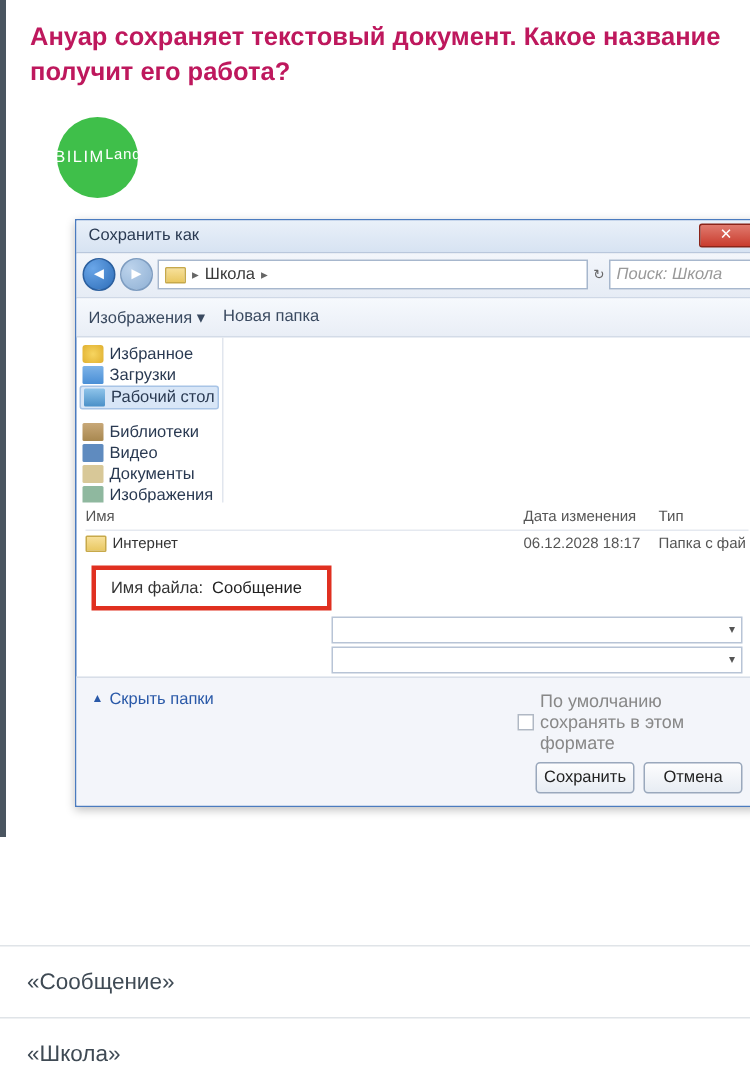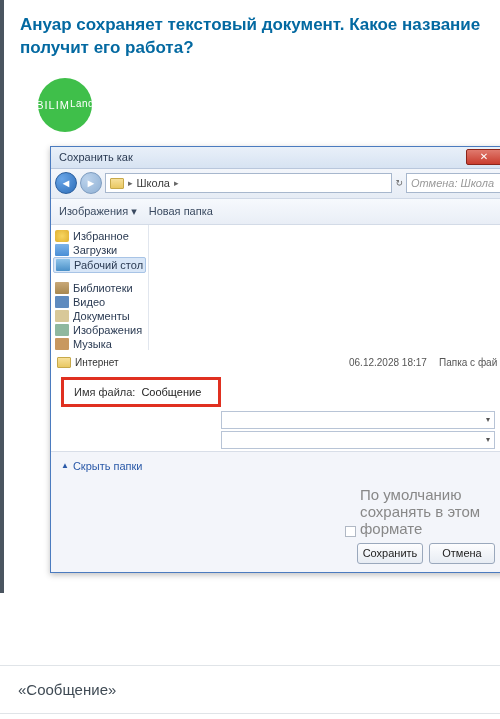--- a/index.html
+++ b/index.html
@@ -10,21 +10,21 @@
     color: #333;
   }
   .question-block {
     border-left: 4px solid #4a5560;
     background: #fff;
     padding: 14px 16px 20px 16px;
   }
   .question-text {
     font-size: 17px;
     font-weight: 700;
-    color: #0369a1;
+    color: #be185d;
     line-height: 1.35;
     margin-bottom: 18px;
   }
   .logo {
     width: 54px; height: 54px;
     border-radius: 50%;
     background: #3fbf4a;
     color: #fff;
     font-size: 11px;
     display: flex;
@@ -206,24 +206,23 @@
   }
   .hide-folders .chv { font-size:8px; color:#2a59a8;}
   .footer-right {
     margin-left: auto;
     display: flex;
     flex-direction: column;
     align-items: flex-end;
     gap: 6px;
   }
   .default-check {
-    display:flex; align-items:flex-end; gap:4px;
-    color:#888; font-size:15px;
+    display:flex; align-items:center; gap:4px;
+    color:#888; font-size:12px;
     max-width: 150px;
-    margin-top: 26px;
   }
   .default-check .box {
     width:11px; height:11px; border:1px solid #b0b8c4; background:#fff; flex-shrink:0; margin-top:1px;
   }
   .btn-row { display:flex; gap:6px;}
   .dlg-btn {
     min-width: 66px; height: 21px;
     border: 1px solid #9aa8bc;
     background: linear-gradient(to bottom,#fdfdfe,#e7ecf3);
     border-radius: 3px;
@@ -263,21 +262,21 @@
       <div class="nav-btn">◄</div>
       <div class="nav-btn fwd">►</div>
       <div class="location">
         <span class="folder-icon"></span>
         <span class="chev">▸</span>
         <span>Школа</span>
         <span class="chev">▸</span>
       </div>
       <span class="chev">↻</span>
       <div class="search">
-        <span>Отмена: Школа</span>
+        <span>Поиск: Школа</span>
       </div>
     </div>
 
     <div class="toolbar">
       <span>Изображения ▾</span>
       <span>Новая папка</span>
     </div>
 
     <div class="body">
       <div class="tree">
@@ -309,20 +308,25 @@
         <div class="tree-item">
             <span class="ico ico-img"></span>
             <span>Изображения</span>
           </div>
         <div class="tree-item">
             <span class="ico ico-music"></span>
             <span>Музыка</span>
           </div>
       </div>
       <div class="list">
+        <div class="list-header">
+          <span class="c1">Имя</span>
+          <span class="c2">Дата изменения</span>
+          <span class="c3">Тип</span>
+        </div>
         <div class="list-row">
           <span class="c1">
               <span class="folder-icon"></span>
               <span>Интернет</span>
             </span>
           <span class="c2">06.12.2028 18:17</span>
           <span class="c3">Папка с фай</span>
         </div>
       </div>
     </div>

